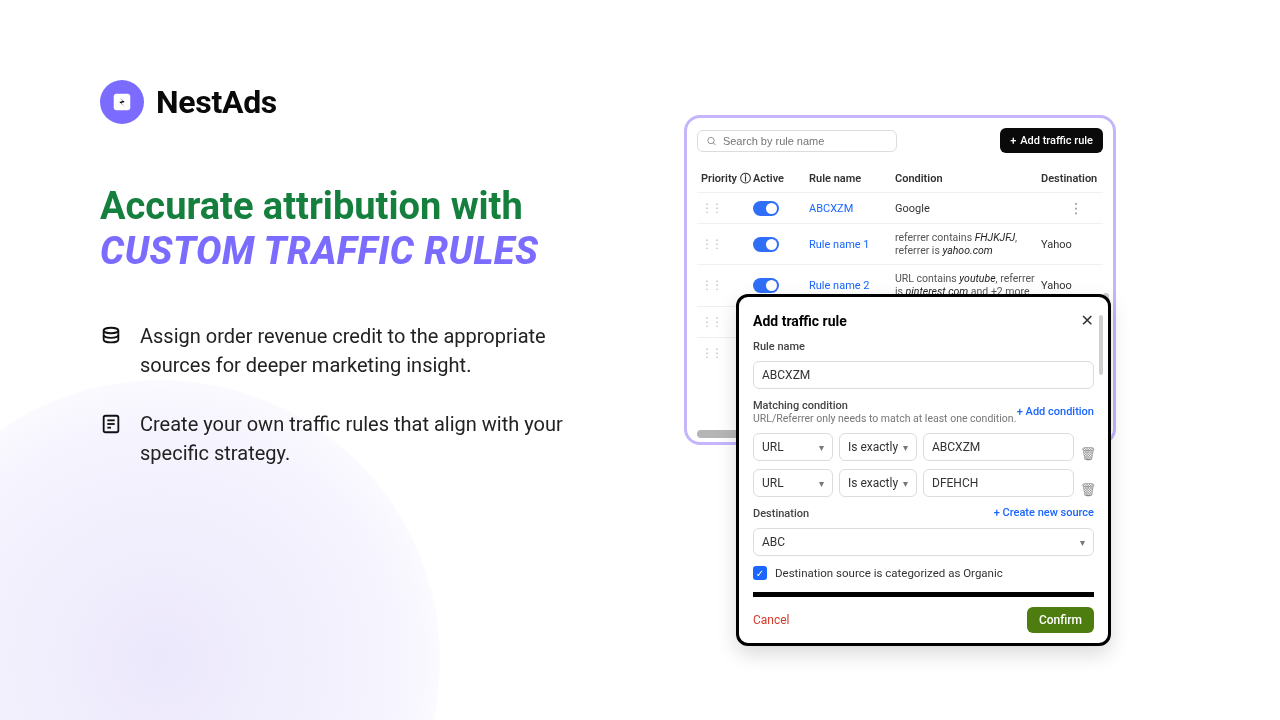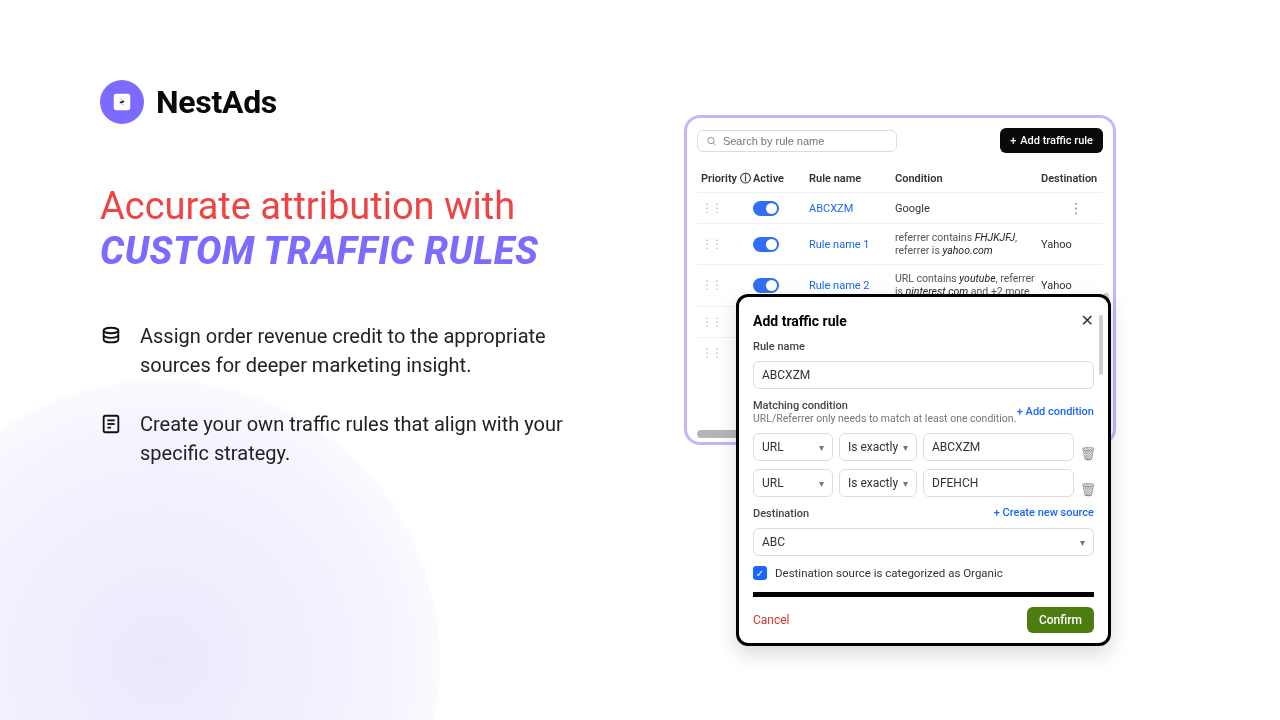--- a/index.html
+++ b/index.html
@@ -24,21 +24,21 @@
 .logo-badge {
   width: 44px; height: 44px; border-radius: 50%;
   background: #7b6cff;
   display: flex; align-items: center; justify-content: center;
 }
 .logo-badge svg { width: 22px; height: 22px; }
 .logo-text { font-size: 32px; font-weight: 700; color: #0a0a0a; letter-spacing: -0.3px; }
 .headline {
   position: absolute; left: 100px; top: 185px; width: 520px;
 }
-.headline-line1 { font-size: 38px; font-weight: 400; color: #ef4444; line-height: 1.15; }
+.headline-line1 { font-size: 38px; font-weight: 700; color: #15803d; line-height: 1.15; }
 .headline-line2 { font-size: 38px; font-weight: 800; color: #7b6cff; line-height: 1.2; letter-spacing: 0.5px; font-style: italic; }
 .features {
   position: absolute; left: 100px; top: 322px; width: 500px;
   display: flex; flex-direction: column; gap: 30px;
 }
 .feature { display: flex; gap: 18px; align-items: flex-start; }
 .feature-icon { width: 22px; height: 22px; flex-shrink: 0; color: #111; margin-top: 3px; }
 .feature-text { font-size: 20px; color: #222; line-height: 1.45; }
 
 

